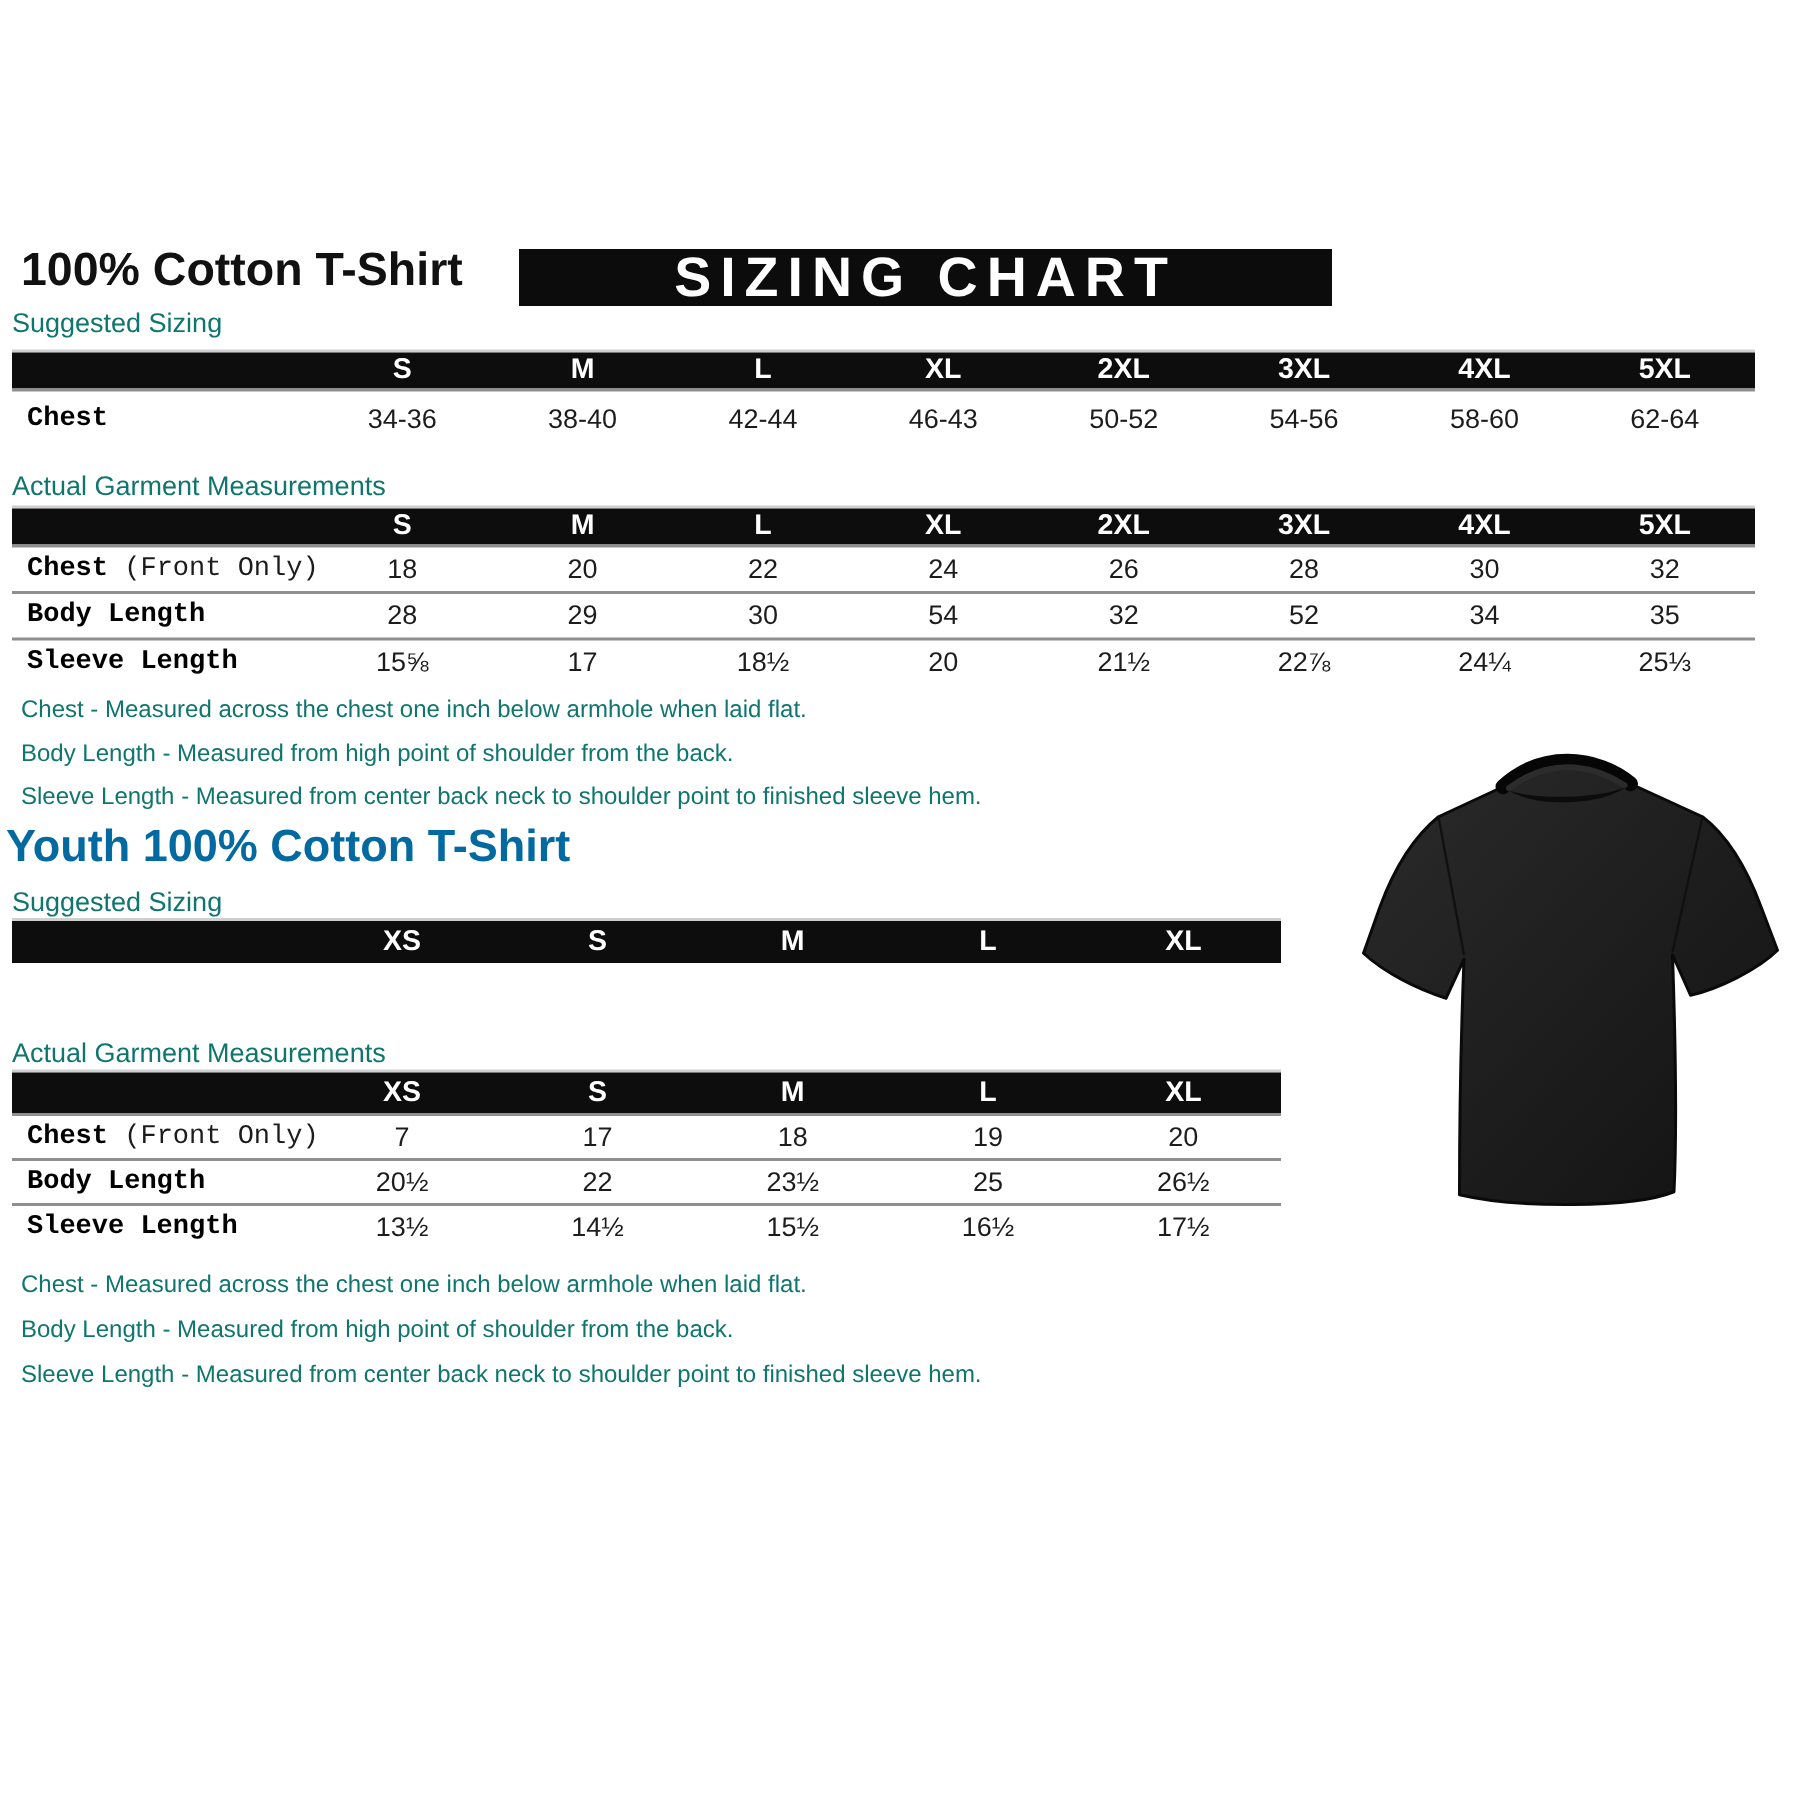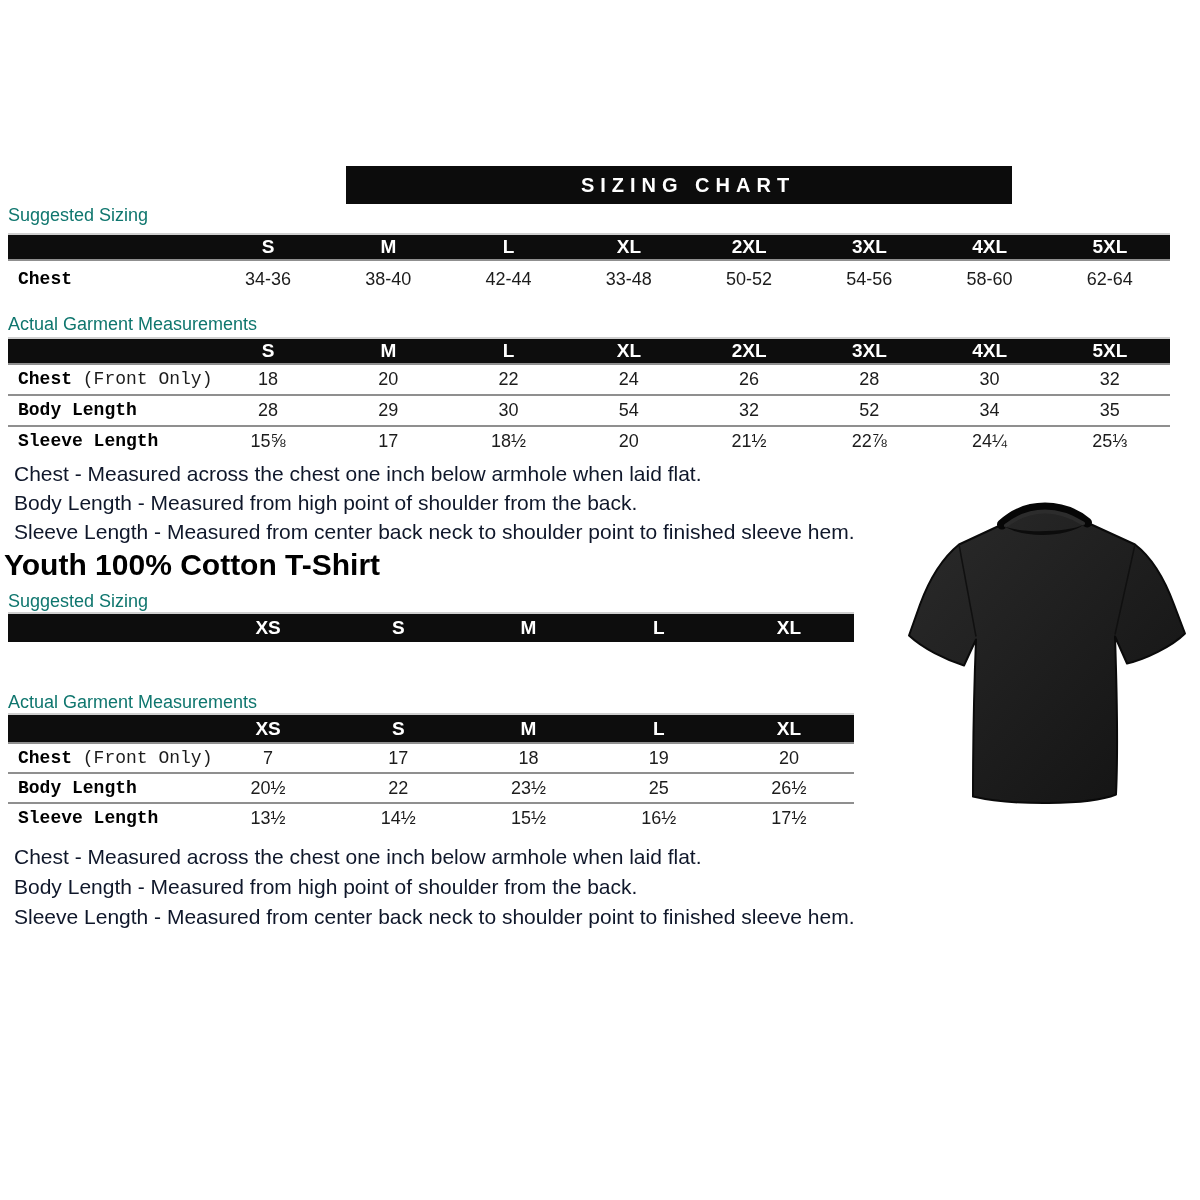--- a/index.html
+++ b/index.html
@@ -1,53 +1,54 @@
 <!DOCTYPE html>
 <html><head>
 <meta charset="utf-8">
 <style>
   html,body{margin:0;padding:0;background:#ffffff;}
   .page{position:relative;width:1200px;height:1200px;background:#ffffff;overflow:hidden;
         font-family:"Liberation Sans", sans-serif;color:#1a1a1a;}
   .abs{position:absolute;}
 
   .adult-title{left:14px;top:162px;font-size:31px;font-weight:bold;color:#111;}
-  .youth-title{left:4px;top:548px;font-size:30px;font-weight:bold;color:#000000;}
-
-  .banner{left:346px;top:166px;width:648px;height:38px;background:#0c0c0c;color:#ffffff;
-          font-size:20px;font-weight:bold;letter-spacing:6px;text-align:center;line-height:38px;padding-left:18px;}
+  .youth-title{left:4px;top:548px;font-size:30px;font-weight:bold;color:#0369a1;}
+
+  .banner{left:346px;top:166px;width:542px;height:38px;background:#0c0c0c;color:#ffffff;
+          font-size:37px;font-weight:bold;letter-spacing:6px;text-align:center;line-height:38px;}
 
   .sec-label{font-size:18px;color:#0f766e;}
 
   .tbl{border-top:2px solid #cfcfcf;}
   .grid{display:grid;}
   .adult-g{grid-template-columns:200px repeat(8,1fr);width:1162px;}
   .youth-g{grid-template-columns:195px repeat(5,1fr);width:846px;}
   .hdr{background:#0d0d0d;color:#ffffff;font-weight:bold;font-size:19px;}
   .row{border-top:2px solid #8f8f8f;font-size:18px;color:#1c1c1c;}
   .c{text-align:center;}
   .lbl{text-align:left;padding-left:10px;white-space:nowrap;font-family:Liberation Mono, monospace;}
   .b{font-weight:bold;color:#000;}
   .h24{line-height:24px;height:24px;}
   .h27{line-height:27px;height:27px;}
   .h28{line-height:28px;height:28px;}
   .h29{line-height:29px;height:29px;}
   .h33{line-height:33px;height:33px;}
   .h36{line-height:36px;height:36px;}
 
-  .notes{font-size:21px;color:#0f172a;line-height:29px;white-space:nowrap;}
+  .notes{font-size:16px;color:#0f766e;line-height:29px;white-space:nowrap;}
   .notes2{line-height:30px;}
 
   .tshirt{left:893px;top:482px;width:300px;height:335px;}
 </style>
 </head>
 <body>
 
 <div class="page">
 
+  <div class="abs adult-title">100% Cotton T-Shirt</div>
   <div class="abs banner">SIZING CHART</div>
 
   <div class="abs sec-label" style="left:8px;top:205px;">Suggested Sizing</div>
 
   <div class="abs tbl" style="left:8px;top:233px;">
     <div class="grid adult-g hdr h24">
       <div class="lbl"></div>
       <div class="c">S</div>
       <div class="c">M</div>
       <div class="c">L</div>
@@ -55,21 +56,21 @@
       <div class="c">2XL</div>
       <div class="c">3XL</div>
       <div class="c">4XL</div>
       <div class="c">5XL</div>
     </div>
     <div class="grid adult-g row h36">
       <div class="lbl b">Chest</div>
       <div class="c">34-36</div>
       <div class="c">38-40</div>
       <div class="c">42-44</div>
-      <div class="c">33-48</div>
+      <div class="c">46-43</div>
       <div class="c">50-52</div>
       <div class="c">54-56</div>
       <div class="c">58-60</div>
       <div class="c">62-64</div>
     </div>
   </div>
 
   <div class="abs sec-label" style="left:8px;top:314px;">Actual Garment Measurements</div>
 
   <div class="abs tbl" style="left:8px;top:337px;">

